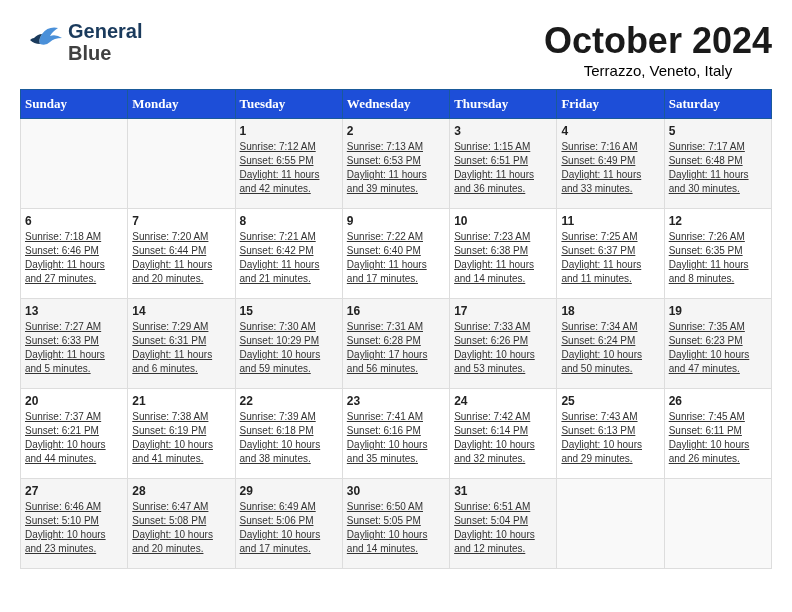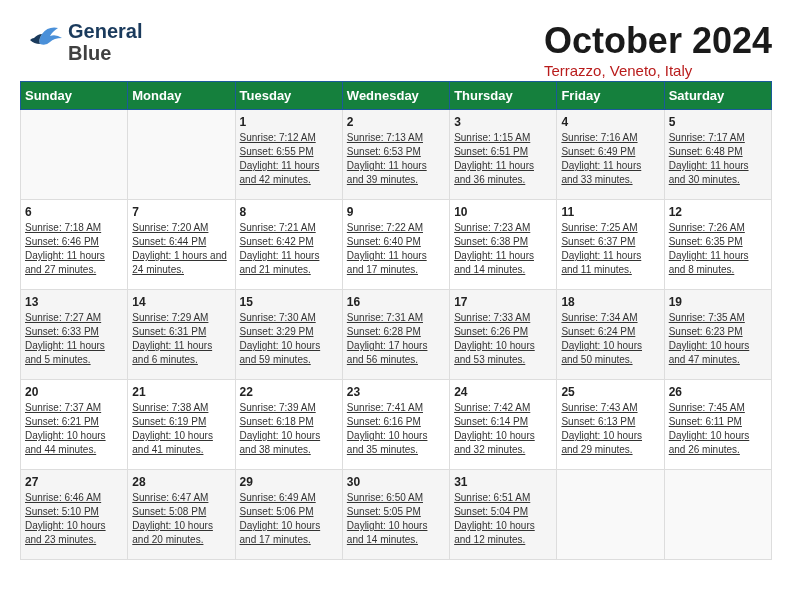--- a/index.html
+++ b/index.html
@@ -7,47 +7,48 @@
       font-family: Arial, sans-serif;
       background: #fff;
       width: 792px;
       min-height: 612px;
       padding: 20px;
     }
     .header {
       display: flex;
       justify-content: space-between;
       align-items: flex-start;
-      margin-bottom: 2px;
+      margin-bottom: 10px;
     }
     .logo {
       display: flex;
       flex-direction: column;
       align-items: flex-start;
     }
     .title-block {
-      text-align: left;
+      text-align: center;
     }
     .month-title {
       font-size: 36px;
       font-weight: bold;
       color: #1a1a1a;
     }
     .subtitle {
       font-size: 15px;
-      color: #b91c1c;
+      color: #000000;
     }
     table {
       width: 100%;
       border-collapse: collapse;
       table-layout: fixed;
     }
     thead tr {
-      background-color: #15803d;
+      background-color: #1d4ed8;
       color: #fff;
+      font-family: Liberation Serif, serif;
     }
     thead th {
       padding: 6px 4px;
       font-size: 13px;
       font-weight: bold;
       text-align: left;
       border: 1px solid #1a5a9a;
     }
     tbody tr {
       background-color: #fff;
@@ -140,21 +141,21 @@
           <div class="day-info"><span>Sunrise: 7:17 AM</span><br><span>Sunset: 6:48 PM</span><br><span>Daylight: 11 hours and 30 minutes.</span></div>
         </td>
       </tr>
       <tr>
         <td>
           <span class="day-num">6</span>
           <div class="day-info"><span>Sunrise: 7:18 AM</span><br><span>Sunset: 6:46 PM</span><br><span>Daylight: 11 hours and 27 minutes.</span></div>
         </td>
         <td>
           <span class="day-num">7</span>
-          <div class="day-info"><span>Sunrise: 7:20 AM</span><br><span>Sunset: 6:44 PM</span><br><span>Daylight: 1 hours and 24 minutes.</span></div>
+          <div class="day-info"><span>Sunrise: 7:20 AM</span><br><span>Sunset: 6:44 PM</span><br><span>Daylight: 11 hours and 20 minutes.</span></div>
         </td>
         <td>
           <span class="day-num">8</span>
           <div class="day-info"><span>Sunrise: 7:21 AM</span><br><span>Sunset: 6:42 PM</span><br><span>Daylight: 11 hours and 21 minutes.</span></div>
         </td>
         <td>
           <span class="day-num">9</span>
           <div class="day-info"><span>Sunrise: 7:22 AM</span><br><span>Sunset: 6:40 PM</span><br><span>Daylight: 11 hours and 17 minutes.</span></div>
         </td>
         <td>
@@ -174,21 +175,21 @@
         <td>
           <span class="day-num">13</span>
           <div class="day-info"><span>Sunrise: 7:27 AM</span><br><span>Sunset: 6:33 PM</span><br><span>Daylight: 11 hours and 5 minutes.</span></div>
         </td>
         <td>
           <span class="day-num">14</span>
           <div class="day-info"><span>Sunrise: 7:29 AM</span><br><span>Sunset: 6:31 PM</span><br><span>Daylight: 11 hours and 6 minutes.</span></div>
         </td>
         <td>
           <span class="day-num">15</span>
-          <div class="day-info"><span>Sunrise: 7:30 AM</span><br><span>Sunset: 3:29 PM</span><br><span>Daylight: 10 hours and 59 minutes.</span></div>
+          <div class="day-info"><span>Sunrise: 7:30 AM</span><br><span>Sunset: 10:29 PM</span><br><span>Daylight: 10 hours and 59 minutes.</span></div>
         </td>
         <td>
           <span class="day-num">16</span>
           <div class="day-info"><span>Sunrise: 7:31 AM</span><br><span>Sunset: 6:28 PM</span><br><span>Daylight: 17 hours and 56 minutes.</span></div>
         </td>
         <td>
           <span class="day-num">17</span>
           <div class="day-info"><span>Sunrise: 7:33 AM</span><br><span>Sunset: 6:26 PM</span><br><span>Daylight: 10 hours and 53 minutes.</span></div>
         </td>
         <td>

